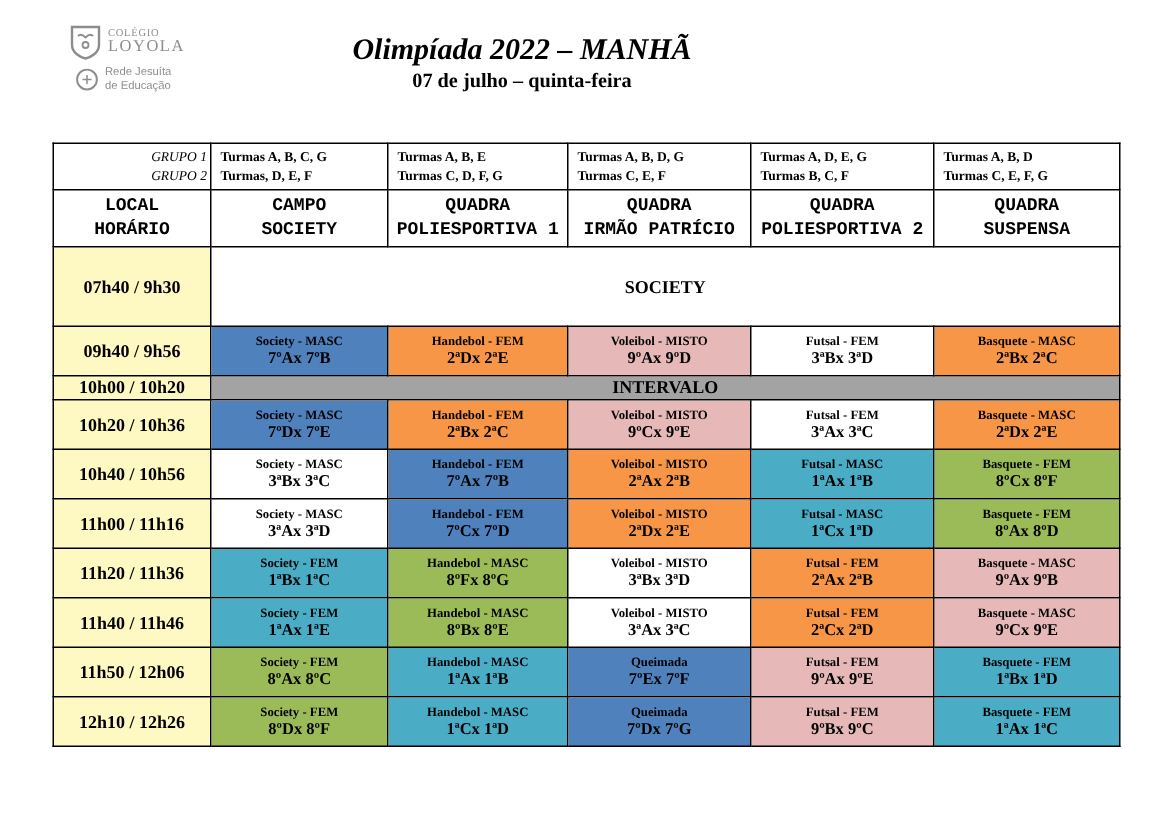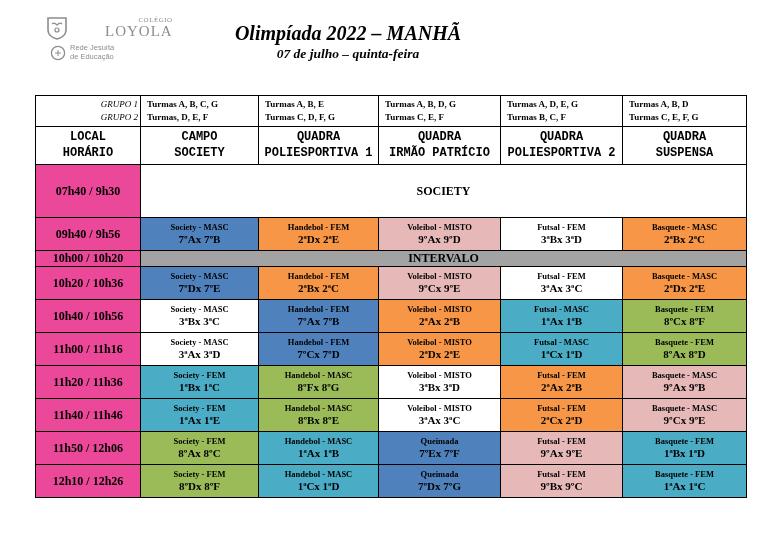--- a/index.html
+++ b/index.html
@@ -2,49 +2,49 @@
 <html><head>
 <meta charset="utf-8">
 <style>
   html,body { margin:0; padding:0; }
   body {
     width:768px; height:543px; background:#ffffff; position:relative;
     font-family:"Liberation Serif", serif; color:#000; overflow:hidden;
   }
   
   .logo { position:absolute; left:46px; top:16px; color:#8d8d8d; }
-  .logo-top { display:flex; align-items:center; gap:4px;text-align:right; }
+  .logo-top { display:flex; align-items:center; gap:4px; }
   .crest { width:22px; height:24px; }
   .logo-names { line-height:1; }
   .logo-small { font-size:7px; letter-spacing:.5px; font-family:"Liberation Serif",serif; }
-  .logo-large { font-size:15px; letter-spacing:1px; font-family:"Liberation Serif",serif;margin-left:33px; }
+  .logo-large { font-size:11px; letter-spacing:1px; font-family:"Liberation Serif",serif; }
   .logo-bottom { display:flex; align-items:center; gap:4px; margin-top:4px; margin-left:4px; }
   .seal { width:16px; height:16px; }
   .network { font-size:7.5px; line-height:1.15; font-family:"Liberation Sans",sans-serif; }
   .title-block { position:absolute; top:22px; left:0; width:696px; text-align:center; }
   .title { font-size:20px; font-weight:bold; font-style:italic; }
-  .subtitle { font-size:13.5px; font-weight:bold; font-style:italic; margin-top:1px; }
+  .subtitle { font-size:13.5px; font-weight:bold; margin-top:1px; }
 
   
   table { position:absolute; left:35px; top:95px; width:711px;
           border-collapse:collapse; table-layout:fixed; }
   td { border:1px solid #000; padding:0 2px; text-align:center;
        vertical-align:middle; overflow:hidden; }
   tr.group-row td { height:30px; }
   tr.venue-row td { height:37px;font-family:Liberation Mono, monospace; }
   tr.tall td { height:52px; }
   tr.normal td { height:32px; }
   tr.short td { height:15px; }
 
   .group-label-cell { text-align:right; padding-left:6px; }
   .grupo { font-style:italic; font-size:9px; line-height:1.4; }
   .turmas-cell { text-align:left; padding-left:6px; }
   .turmas-cell div { font-weight:bold; font-size:9px; line-height:1.4; }
   .local-cell div, .venue-cell div { font-weight:bold; font-size:12px; line-height:1.3; }
-  .time-cell { font-weight:bold; font-size:12px; background:#ec4899; }
+  .time-cell { font-weight:bold; font-size:12px; background:#fef9c3; }
   .span-cell { font-weight:bold; font-size:12px; }
   .sport { font-weight:bold; font-size:8.5px; line-height:1.3; }
   .teams { font-weight:bold; font-size:11px; line-height:1.2; }
 </style>
 </head>
 <body>
 
 <div class="logo">
   <div class="logo-top">
     <svg class="crest" viewBox="0 0 22 24">

